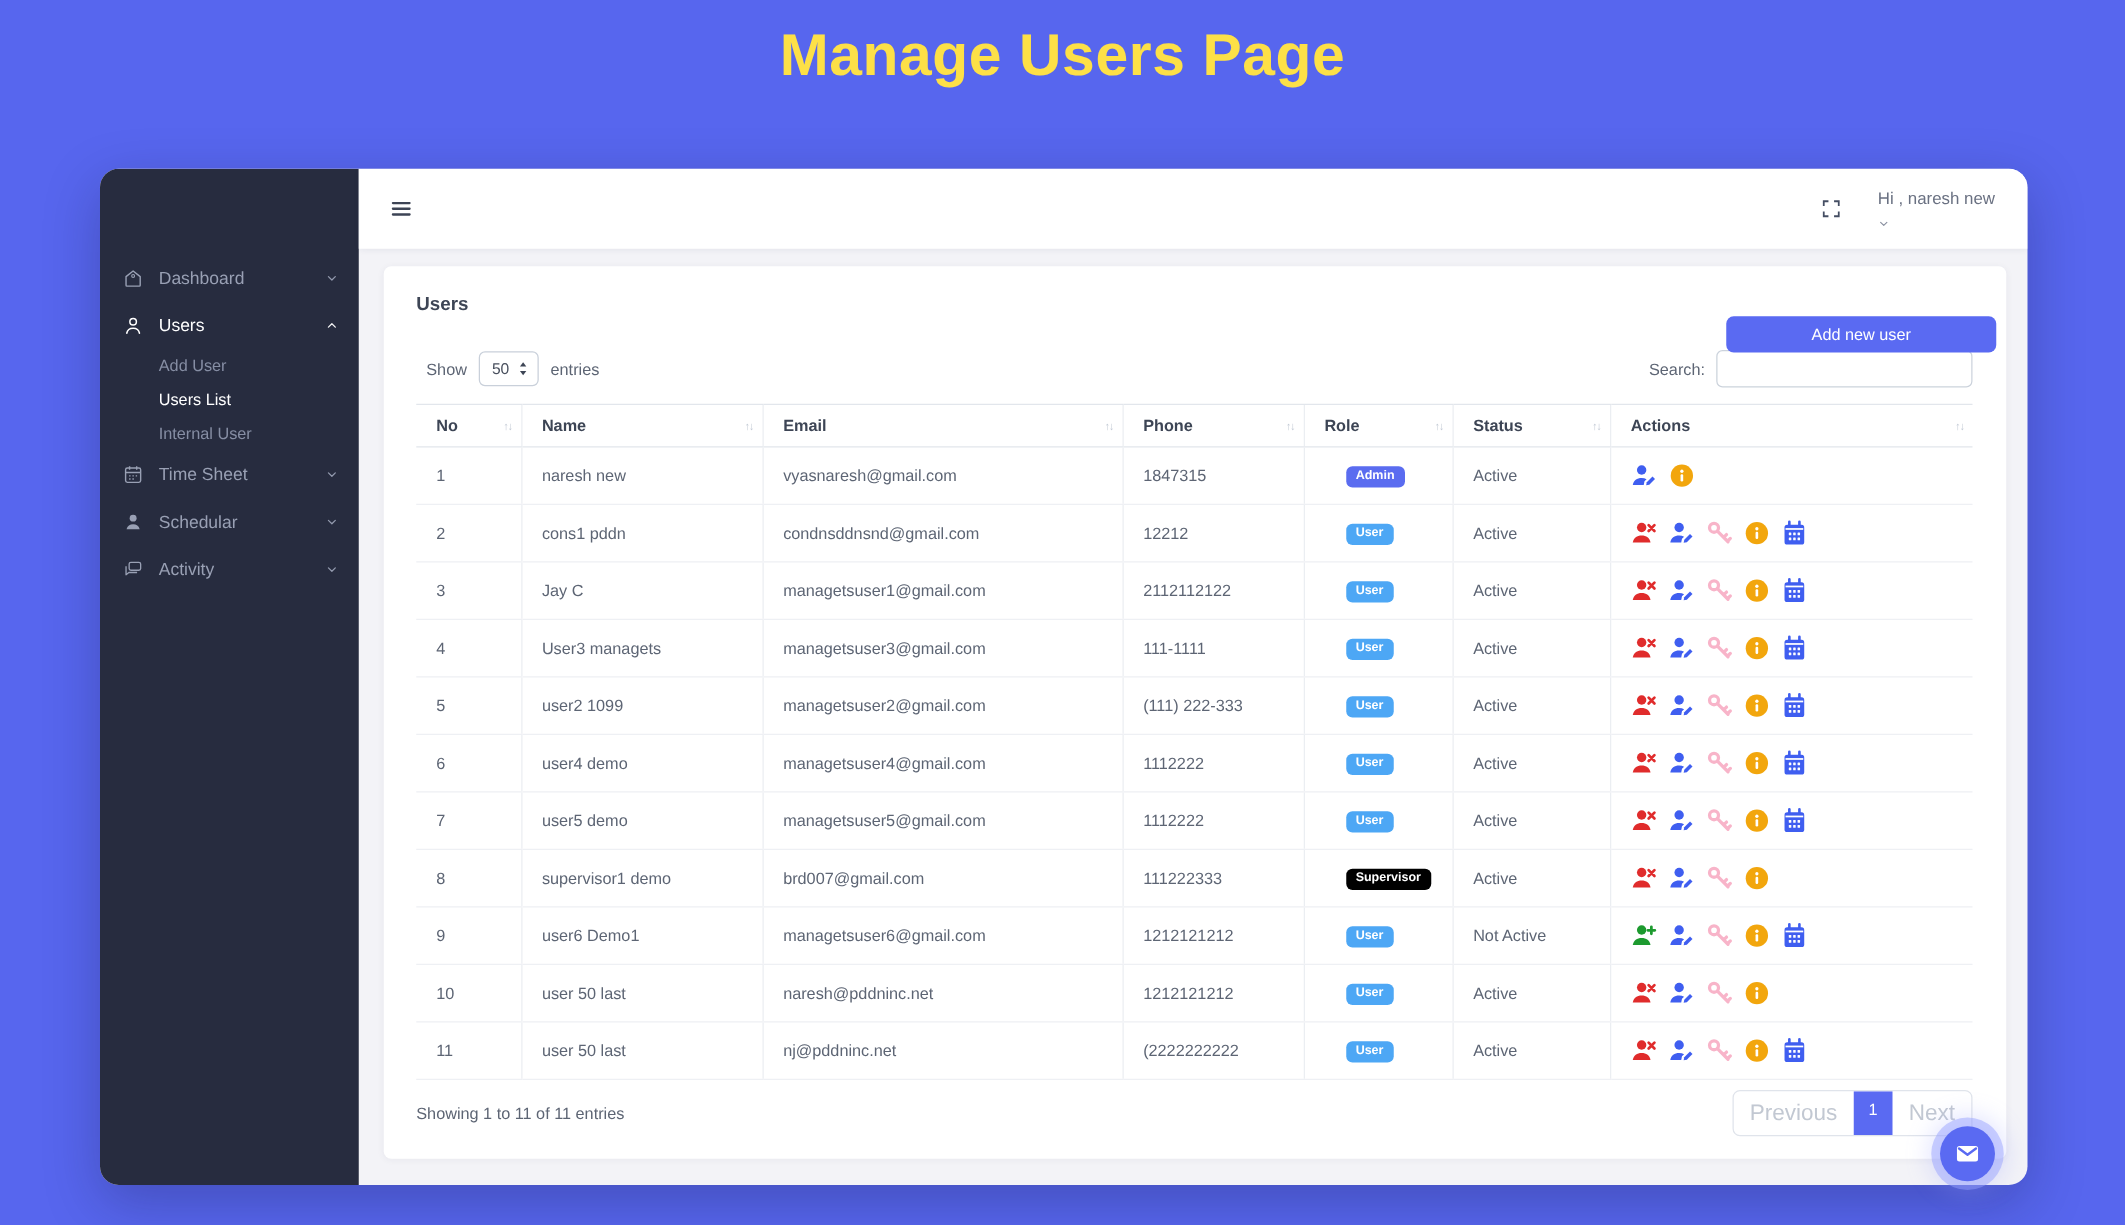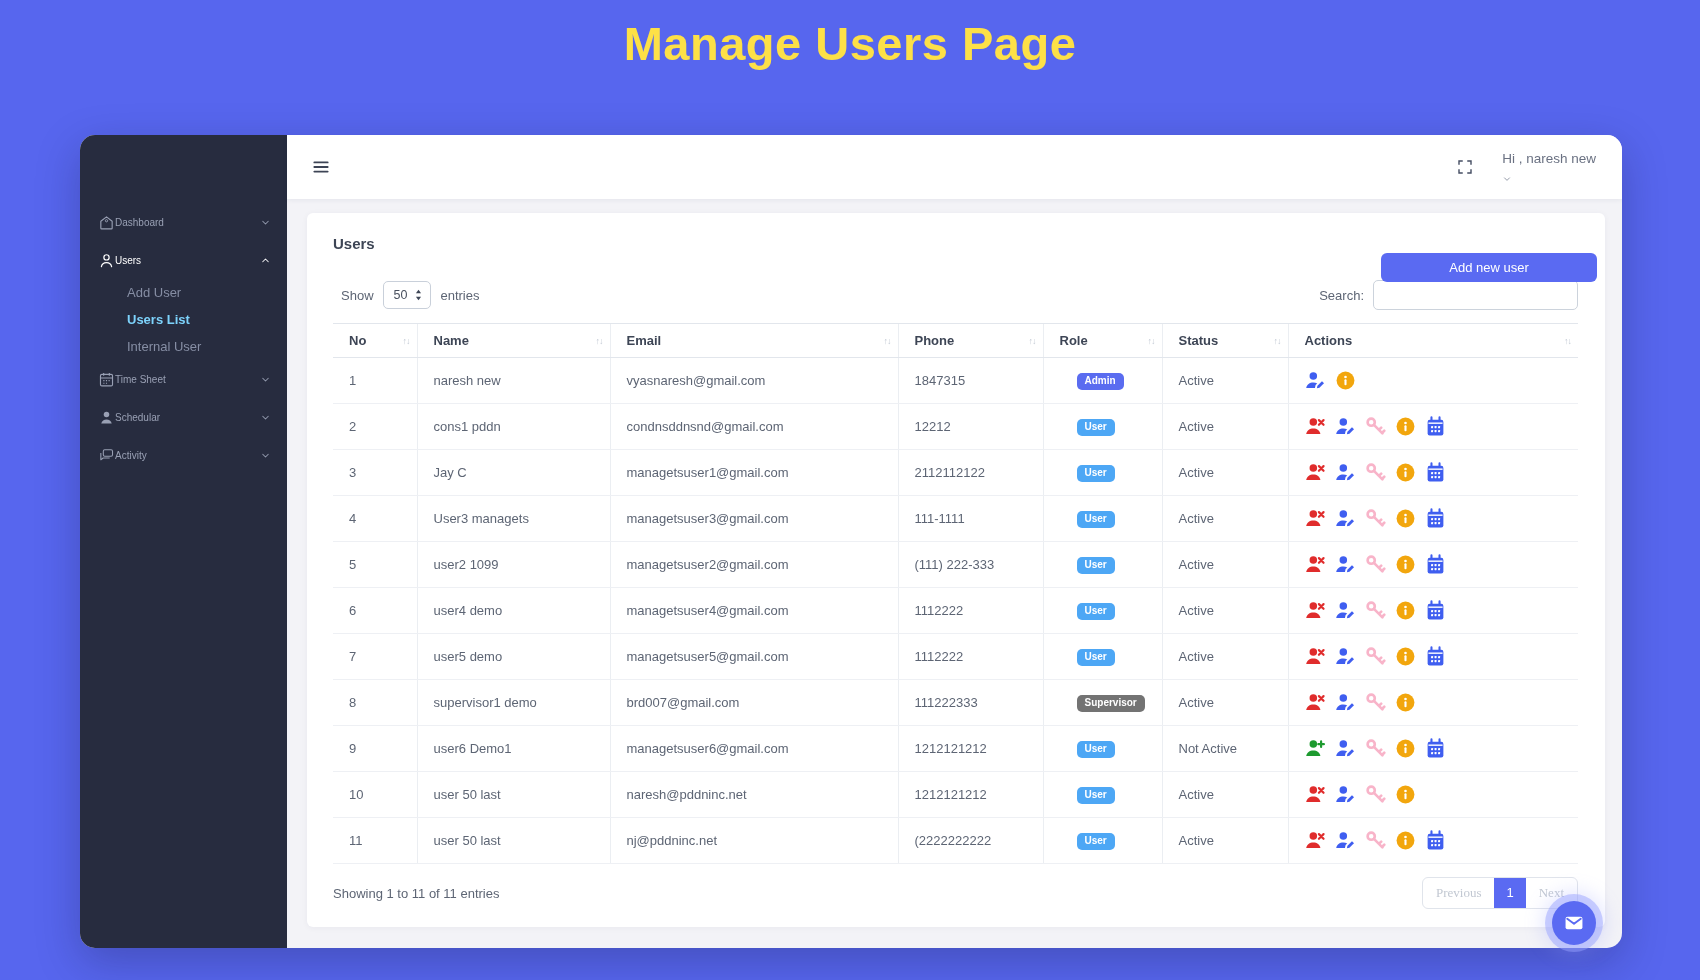--- a/index.html
+++ b/index.html
@@ -21,31 +21,31 @@
   
   .window{
     position:absolute;left:80px;top:135px;width:1542px;height:813px;
     border-radius:15px;overflow:hidden;display:flex;
     box-shadow:0 14px 44px rgba(18,22,60,.28);
     background:#f3f3f7;
   }
   
   .sidebar{width:207px;flex:none;background:var(--sidebar-bg);padding-top:68px;}
   .nav-item{
-    height:38px;display:flex;align-items:center;
-    padding:0 16px 0 18px;color:#99a0b4;font-size:10px;cursor:pointer;
+    height:38px;display:flex;align-items:center;gap:12px;
+    padding:0 16px 0 18px;color:#99a0b4;font-size:14px;cursor:pointer;
   }
   .nav-item.active{color:#ffffff;}
   .nav-ic{width:17px;height:17px;flex:none;}
   .nav-chev{width:11px;height:11px;margin-left:auto;flex:none;opacity:.95;}
   .nav-sub{
     height:27px;line-height:27px;padding-left:47px;
     color:#868ea4;font-size:13px;cursor:pointer;
   }
-  .nav-sub.active{color:#7dd3fc;font-weight:bold;}
+  .nav-sub.active{color:#ffffff;font-weight:normal;}
   
   .main{flex:1;display:flex;flex-direction:column;min-width:0;}
   .topbar{
     height:64px;flex:none;background:#ffffff;display:flex;align-items:center;
     padding:0 26px 0 20px;box-shadow:0 1px 5px rgba(30,40,80,.07);position:relative;z-index:2;
   }
   .burger{background:none;border:0;padding:4px;cursor:pointer;color:#3d4455;display:flex;}
   .burger svg{width:20px;height:20px;}
   .topbar-right{margin-left:auto;display:flex;align-items:center;gap:26px;}
   .fullscreen-btn{background:none;border:0;padding:2px;cursor:pointer;color:#454e63;display:flex;}
@@ -101,21 +101,21 @@
   .badge{
     display:inline-block;padding:3px 8px 4px;border-radius:5px;
     color:#fff;font-size:10px;font-weight:bold;line-height:1;margin-left:17px;
   }
   td.actions{font-size:0;}
   .act{width:21px;height:21px;margin-right:9px;vertical-align:middle;cursor:pointer;}
   
   .card-footer{position:absolute;left:26px;right:27px;bottom:18px;display:flex;align-items:center;justify-content:space-between;}
   .summary{font-size:13px;color:#5d6574;}
   .pagination{display:flex;border:1px solid #e0e4eb;border-radius:6px;overflow:hidden;background:#fff;}
-  .page-btn{font-size:13px;padding:7px 13px;color:#c2c8d2;background:none;border:0;font-family:Liberation Serif, serif;cursor:pointer;}
+  .page-btn{font-size:18px;padding:7px 13px;color:#c2c8d2;background:none;border:0;font-family:Liberation Sans, sans-serif;cursor:pointer;}
   .page-current{background:var(--accent);color:#fff;padding:7px 12px;font-size:13px;}
   
   .fab{
     position:absolute;left:1552px;top:901px;width:44px;height:44px;border-radius:50%;
     background:var(--accent);border:0;cursor:pointer;
     box-shadow:0 0 0 7px rgba(150,160,255,.48), 0 0 18px 10px rgba(150,160,255,.25);
     display:flex;align-items:center;justify-content:center;color:var(--accent);
   }
   .fab svg{width:22px;height:22px;}
   .defs{position:absolute;width:0;height:0;overflow:hidden;}
@@ -473,21 +473,21 @@
                       <use href="#info-icon"></use>
                     </svg><svg class="act" style="color:#3f5ef0">
                       <use href="#calendar-icon"></use>
                     </svg></td>
     </tr>
                 <tr>
       <td>8</td>
       <td>supervisor1 demo</td>
       <td>brd007@gmail.com</td>
       <td>111222333</td>
-      <td><span class="badge" style="background:#737373">Supervisor</span></td>
+      <td><span class="badge" style="background:#000000">Supervisor</span></td>
       <td>Active</td>
       <td class="actions"><svg class="act" style="color:#e02c2c">
                       <use href="#user-x-icon"></use>
                     </svg><svg class="act" style="color:#3f5ef0">
                       <use href="#user-edit-icon"></use>
                     </svg><svg class="act" style="color:#f8b4c9">
                       <use href="#key-icon"></use>
                     </svg><svg class="act" style="color:#f2a60d">
                       <use href="#info-icon"></use>
                     </svg></td>

